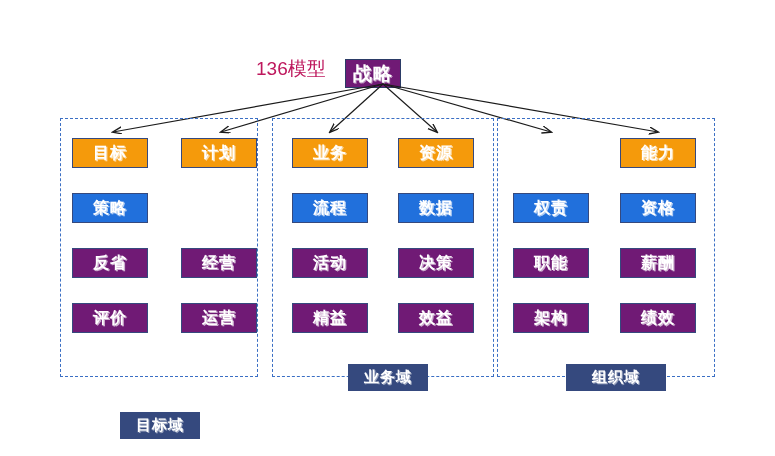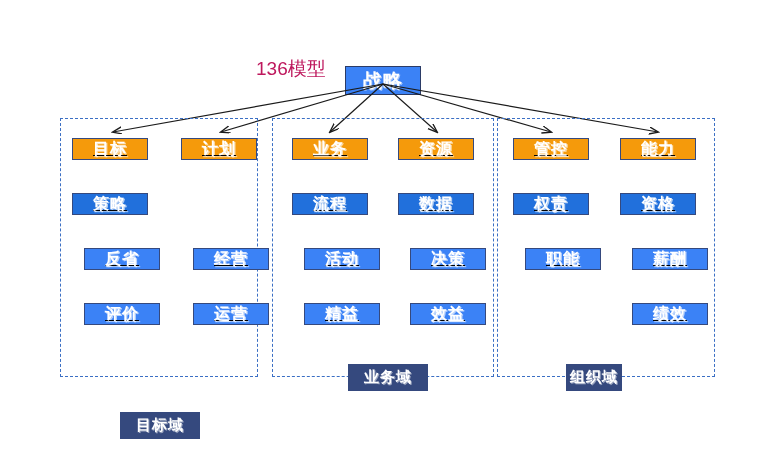--- a/index.html
+++ b/index.html
@@ -17,23 +17,23 @@
     left:256px; top:56px;
     font-size:19px;
     color:#be185d;
     letter-spacing:0px;
     white-space:nowrap;
   }
 
   
   .root-box{
     position:absolute;
-    left:345px; top:66px;
-    width:76px; height:29px;
-    background:#3b82f6;
+    left:345px; top:59px;
+    width:56px; height:29px;
+    background:#701a75;
     border:1px solid #2b3b66;
     display:flex;align-items:center;justify-content:center;
     box-sizing:border-box;
   }
   .root-box span{
     font-size:19px;font-weight:bold;color:#ffffff;
     letter-spacing:1px;
     text-shadow:1px 1px 0 rgba(255,255,255,.55);
   }
 
@@ -61,39 +61,38 @@
     top:364px;
     box-sizing:border-box;
   }
   .group-caption span{
     font-size:15px;font-weight:bold;color:#ffffff;
     letter-spacing:1px;
     text-shadow:1px 1px 0 rgba(255,255,255,.5);
   }
   #cap-goal{left:120px;width:80px;margin-top:48px;}
   #cap-biz{left:348px;width:80px;}
-  #cap-org{left:566px;width:56px;}
+  #cap-org{left:566px;width:100px;}
 
   
   .cell{
     position:absolute;
-    width:76px;height:22px;
-    display:flex;align-items:flex-start;justify-content:center;
-    box-sizing:border-box;
-    text-decoration:underline;
+    width:76px;height:30px;
+    display:flex;align-items:center;justify-content:center;
+    box-sizing:border-box;
   }
   .cell span{
     font-size:16px;font-weight:bold;color:#ffffff;
     letter-spacing:1px;
     text-shadow:1.2px 1.2px 0 rgba(255,255,255,.65);
     white-space:nowrap;
   }
   .tone-orange{background:#F59A0B;border:1px solid #35497E;}
   .tone-blue{background:#2170DC;border:1px solid #35497E;}
-  .tone-navy{background:#3b82f6;border:1px solid #35497E;margin-left:12px;}
+  .tone-navy{background:#701a75;border:1px solid #35497E;}
 </style>
 </head>
 <body>
 
 <div id="stage">
 
   <div class="model-label">136模型</div>
 
   <div class="root-box">
     <span>战略</span>
@@ -161,29 +160,29 @@
   <div class="cell tone-blue" style="left:398px;top:193px">
       <span>数据</span>
     </div>
   <div class="cell tone-navy" style="left:398px;top:248px">
       <span>决策</span>
     </div>
   <div class="cell tone-navy" style="left:398px;top:303px">
       <span>效益</span>
     </div>
 
-  <div class="cell tone-orange" style="left:513px;top:138px">
-      <span>管控</span>
-    </div>
   <div class="cell tone-blue" style="left:513px;top:193px">
       <span>权责</span>
     </div>
   <div class="cell tone-navy" style="left:513px;top:248px">
       <span>职能</span>
     </div>
+  <div class="cell tone-navy" style="left:513px;top:303px">
+      <span>架构</span>
+    </div>
 
   <div class="cell tone-orange" style="left:620px;top:138px">
       <span>能力</span>
     </div>
   <div class="cell tone-blue" style="left:620px;top:193px">
       <span>资格</span>
     </div>
   <div class="cell tone-navy" style="left:620px;top:248px">
       <span>薪酬</span>
     </div>

